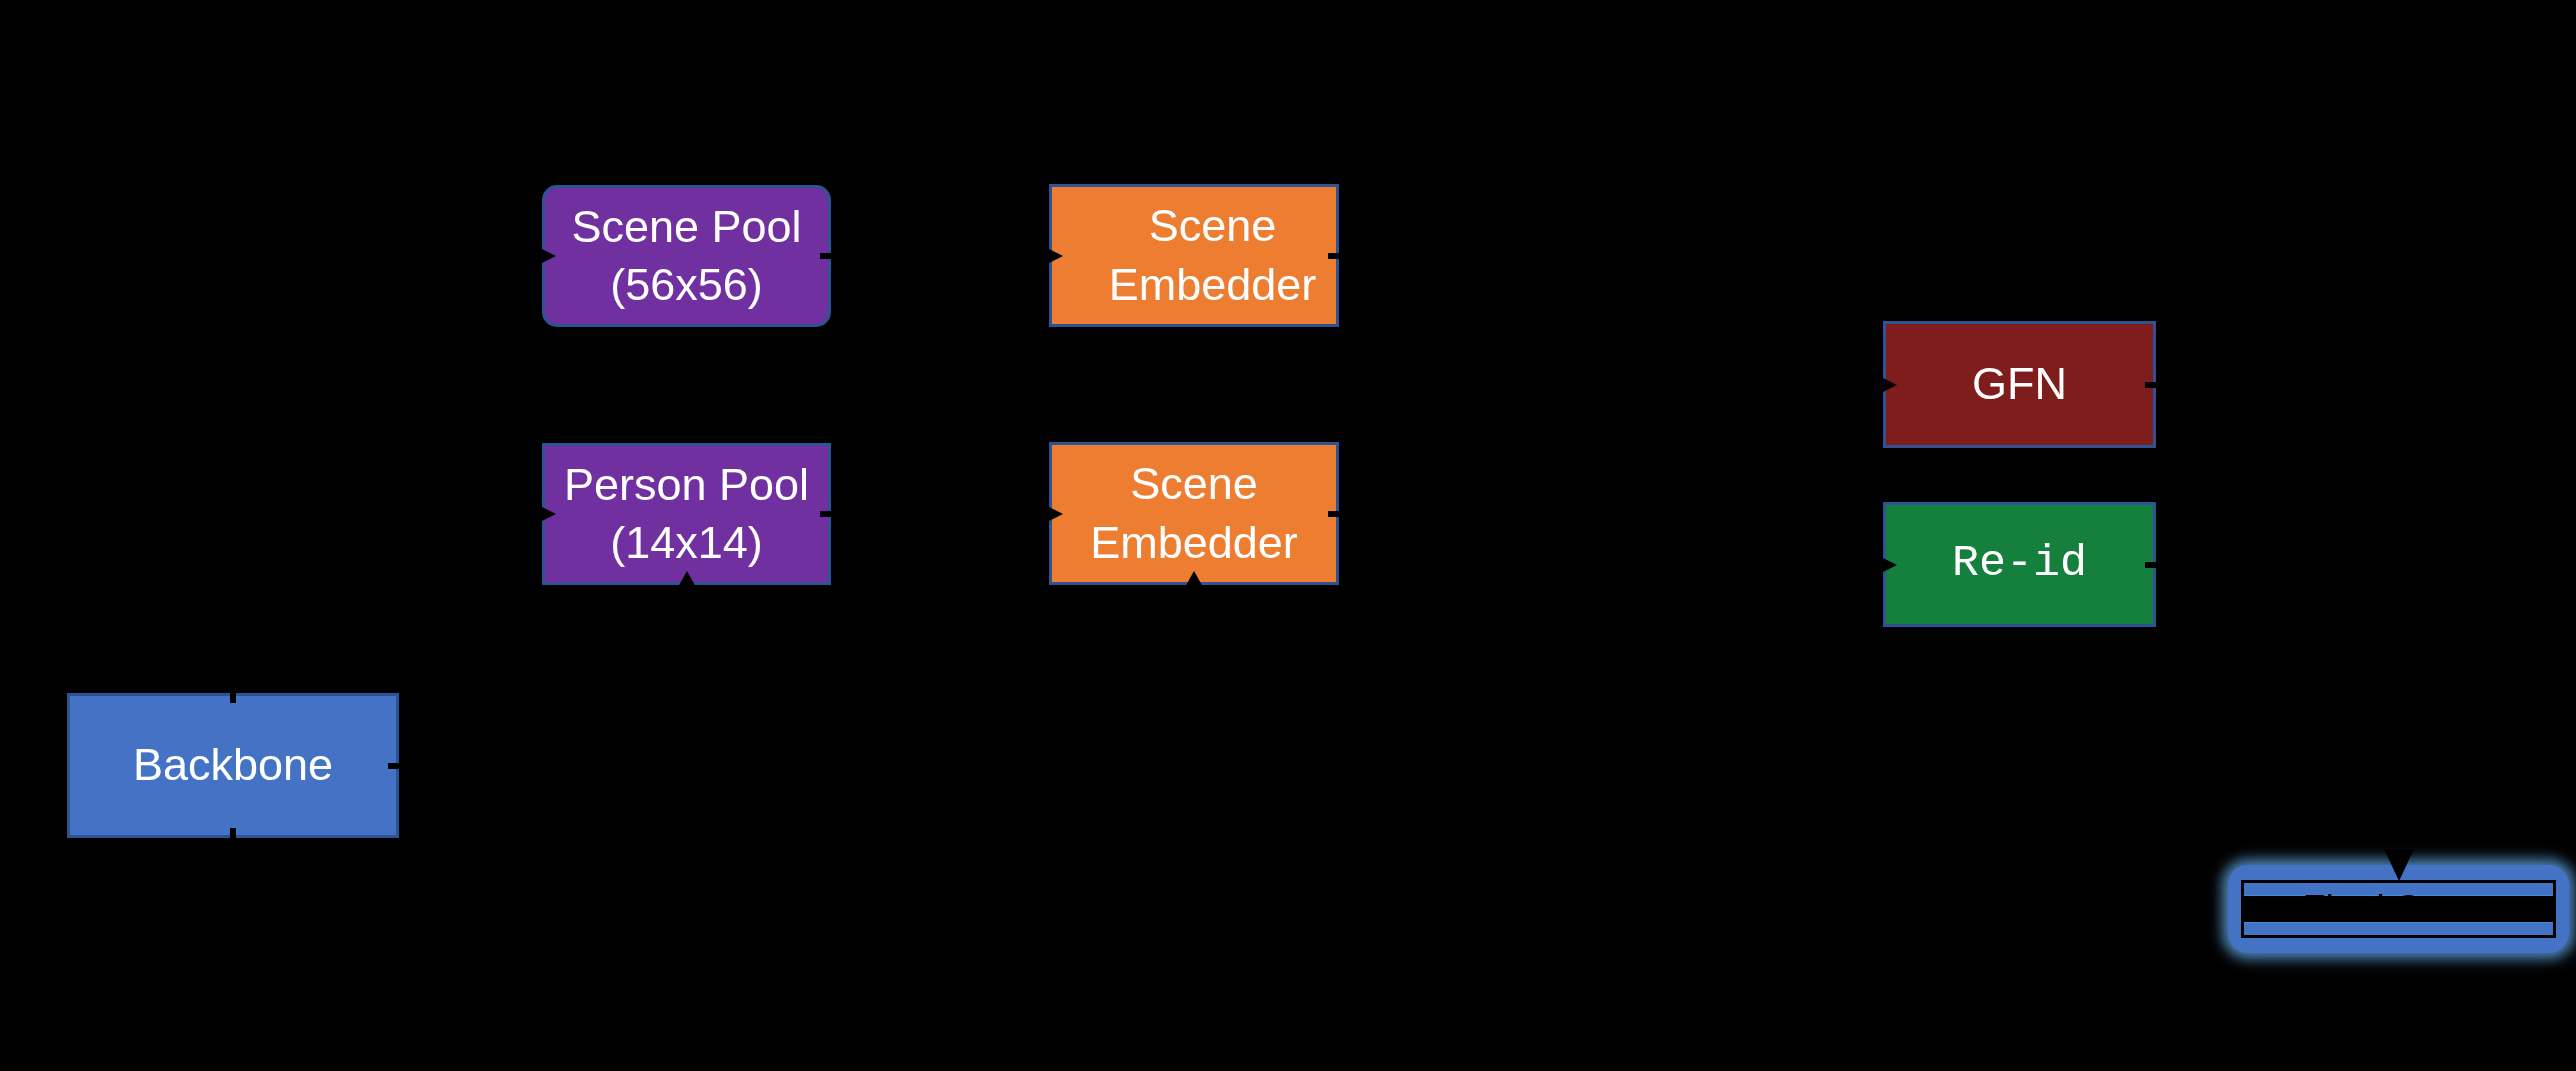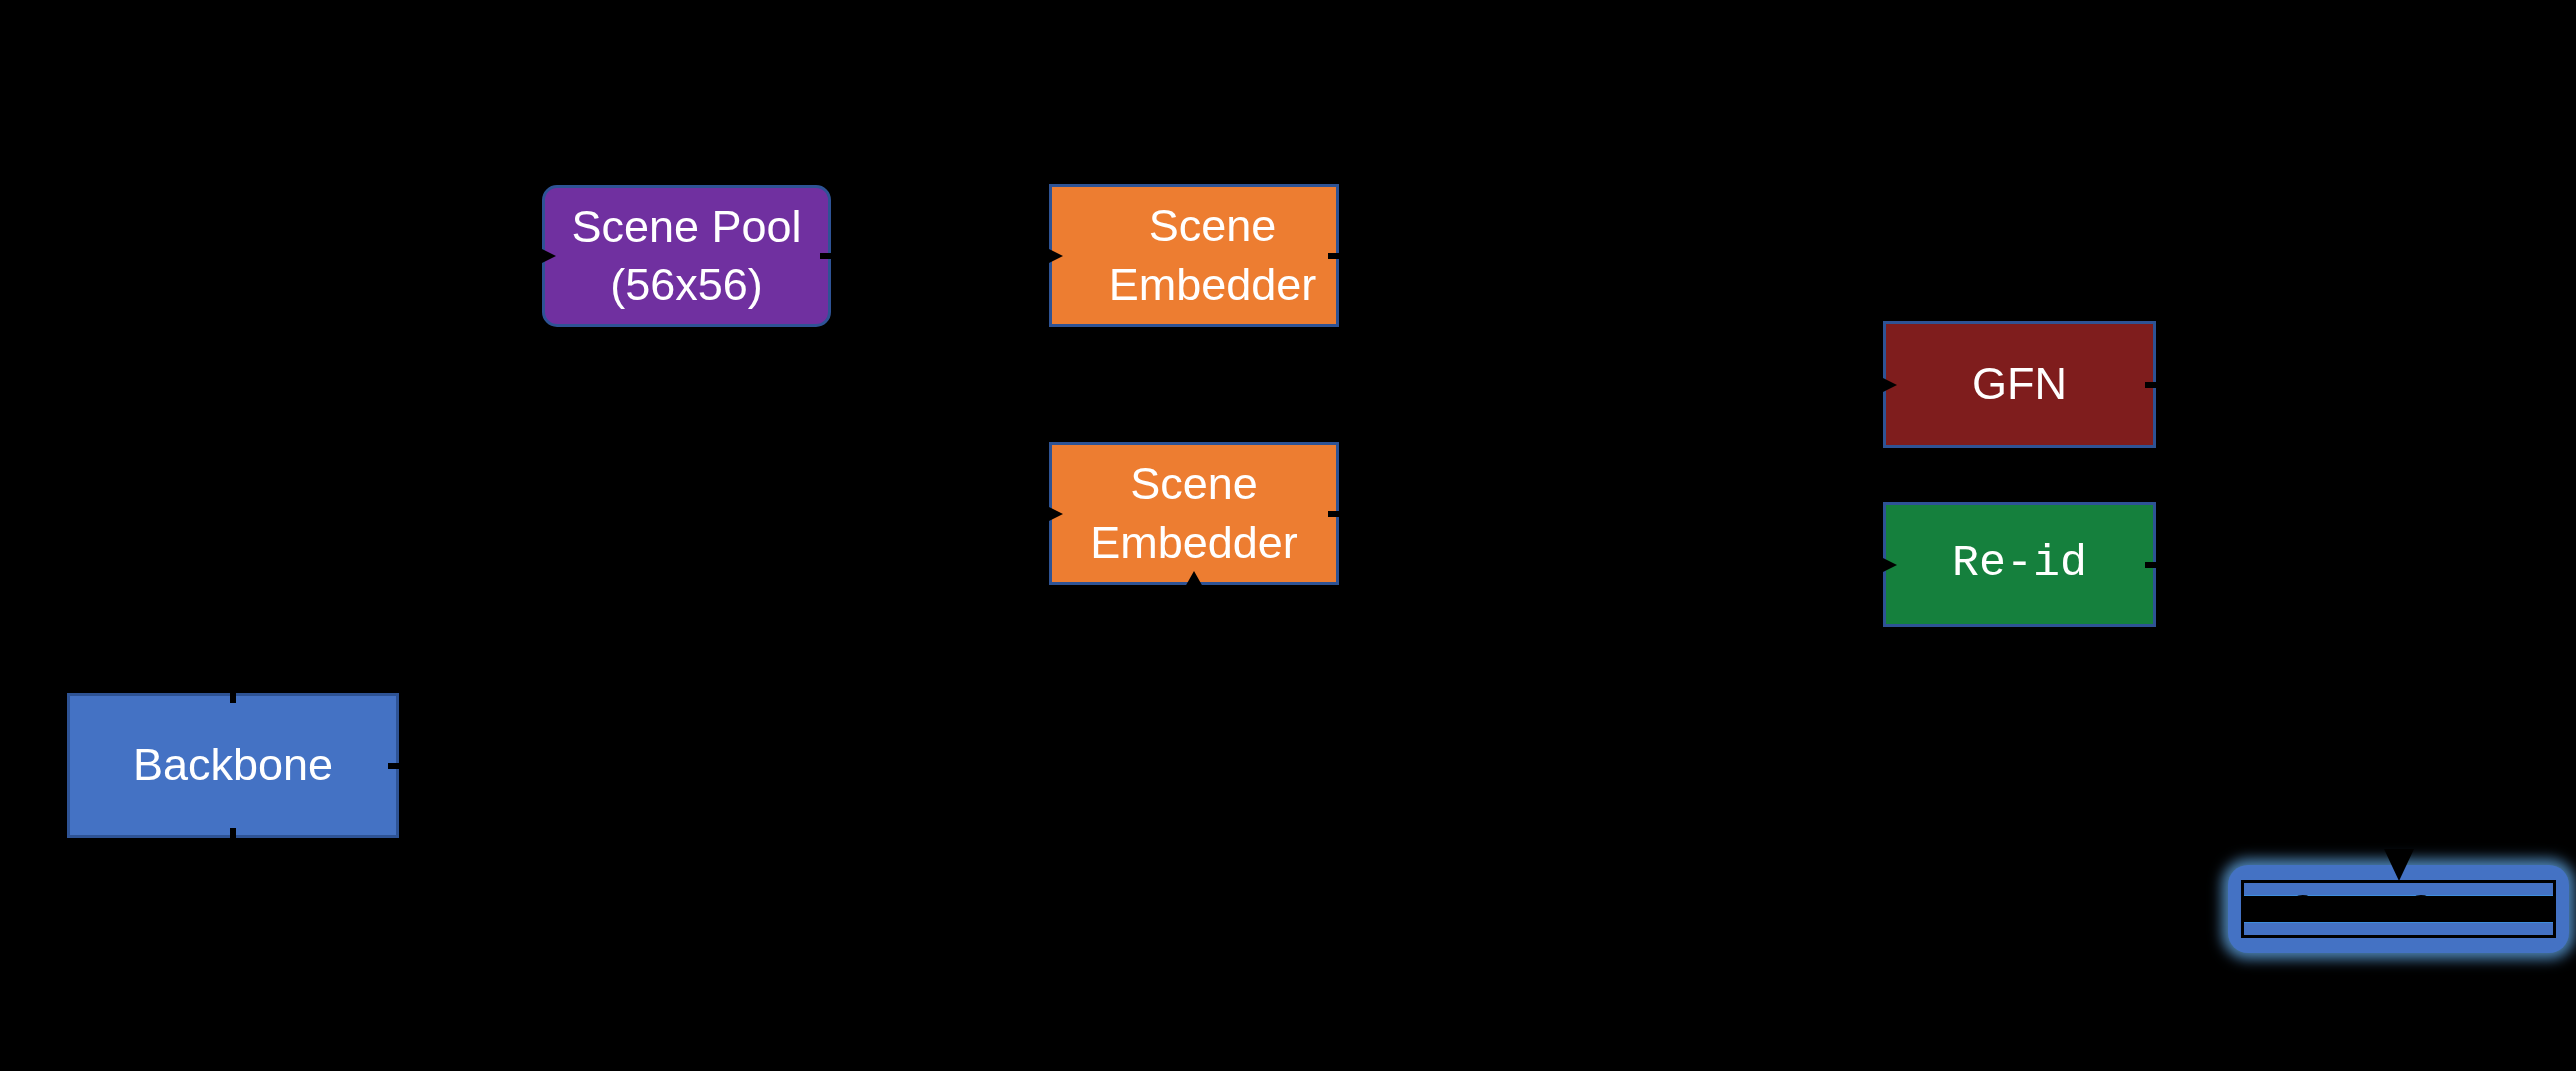--- a/index.html
+++ b/index.html
@@ -66,20 +66,27 @@
     <i class="notch stub-right"></i>
   </div>
 
   <div class="node fill-orange" style="left:1049px;top:184px;width:290px;height:143px;padding-left:37px;">
     <span>Scene</span>
     <span>Embedder</span>
     <i class="notch tip-left"></i>
     <i class="notch stub-right"></i>
   </div>
 
+  <div class="node fill-purple" style="left:542px;top:443px;width:289px;height:142px;">
+    <span>Person Pool</span>
+    <span>(14x14)</span>
+    <i class="notch tip-left"></i>
+    <i class="notch stub-right"></i>
+    <i class="notch tip-bottom"></i>
+  </div>
 
   <div class="node fill-orange" style="left:1049px;top:442px;width:290px;height:143px;">
     <span>Scene</span>
     <span>Embedder</span>
     <i class="notch tip-left"></i>
     <i class="notch stub-right"></i>
     <i class="notch tip-bottom"></i>
   </div>
 
   <div class="node fill-blue" style="left:67px;top:693px;width:332px;height:145px;">
@@ -99,19 +106,19 @@
   <div class="node fill-gray" style="left:1883px;top:502px;width:273px;height:125px;">
     <span>Re-id</span>
     <i class="notch tip-left"></i>
     <i class="notch stub-right"></i>
   </div>
 
   <div id="final-score">
     <i class="arrow-down"></i>
     <div class="final-inner">
       <div class="final-band">
-        <span>Scene Score</span>
+        <span>Final Score</span>
       </div>
     </div>
   </div>
 
 </div>
 
 
 </body></html>

